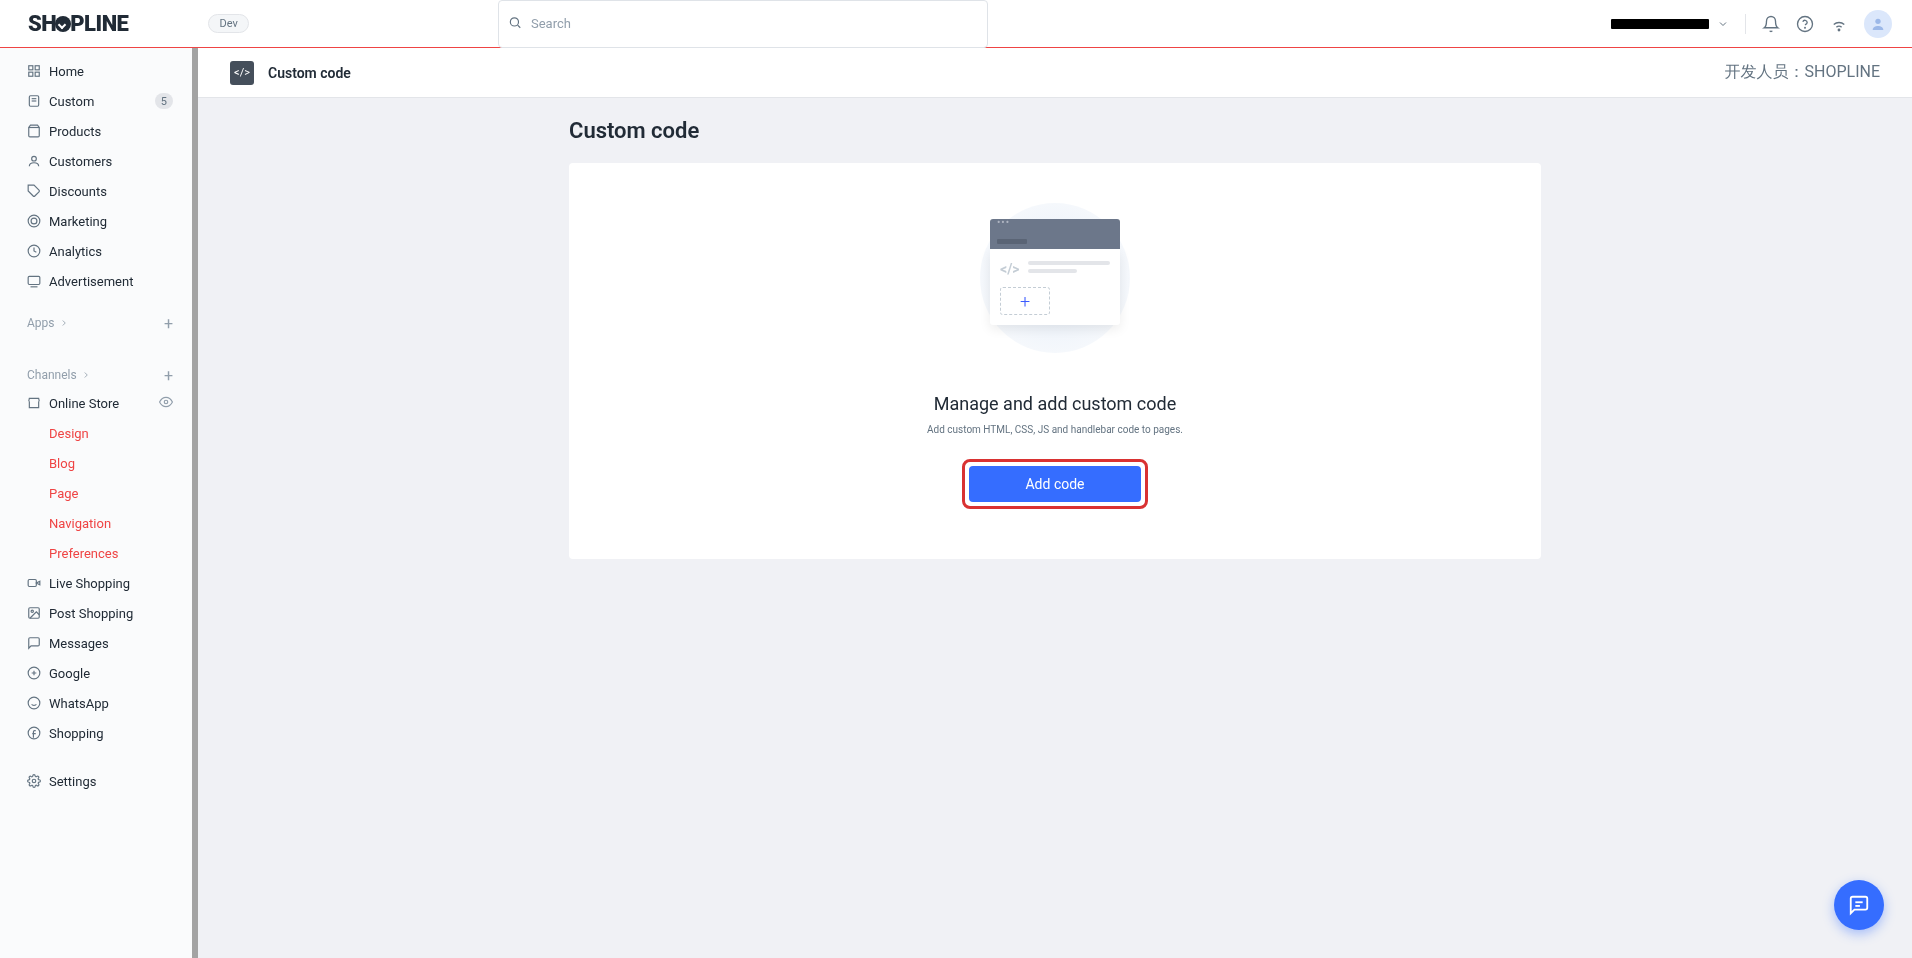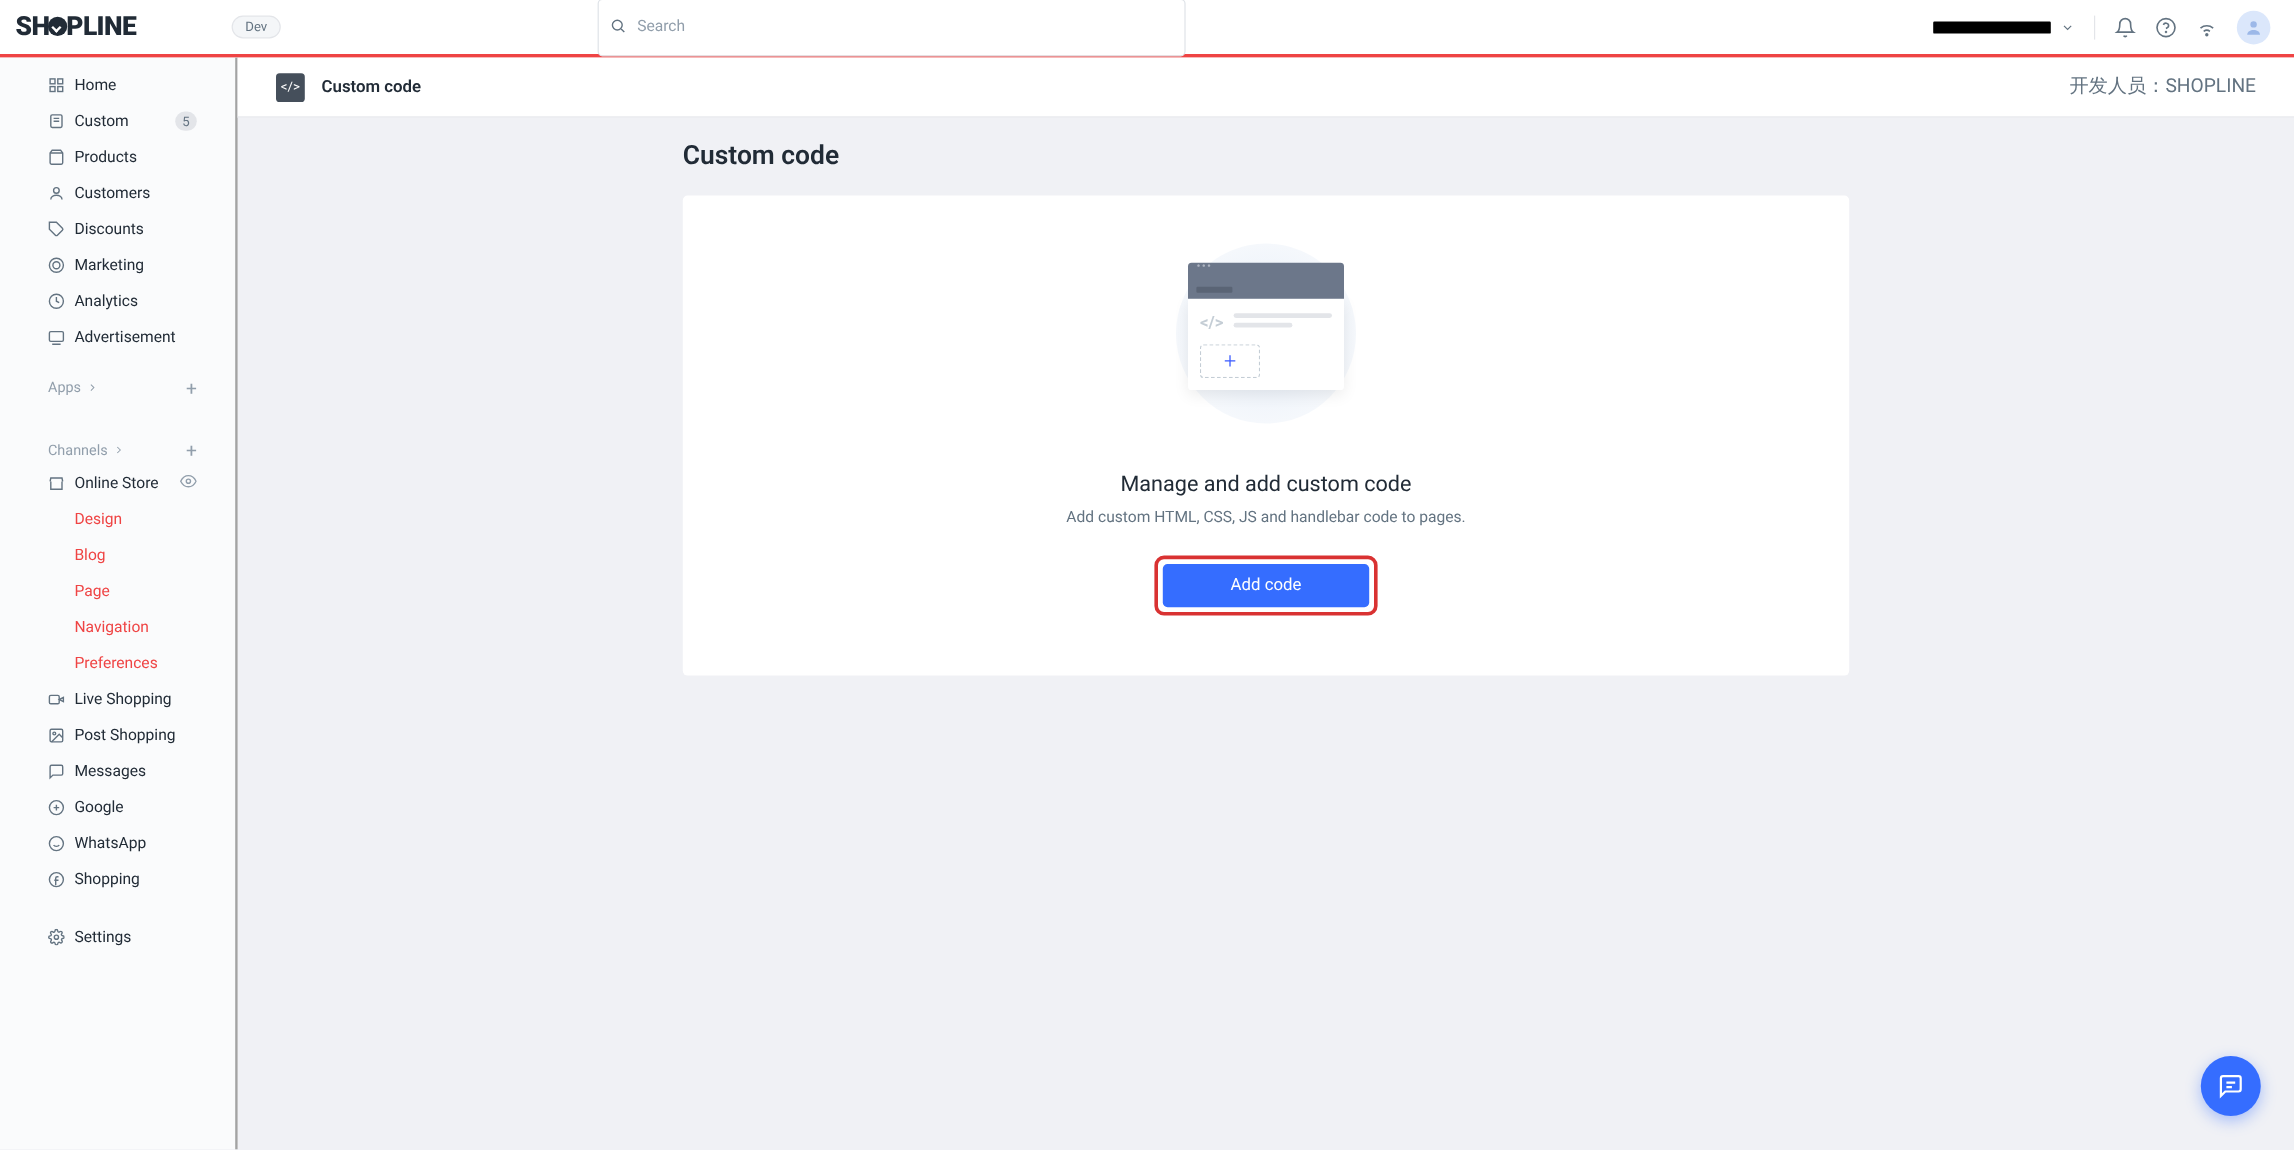--- a/index.html
+++ b/index.html
@@ -1,35 +1,35 @@
 <!DOCTYPE html>
 <html><head>
   <meta charset="utf-8">
   <style>
     * { margin: 0; padding: 0; box-sizing: border-box; font-family: -apple-system, BlinkMacSystemFont, "Segoe UI", Roboto, sans-serif; }
     body { background: #f0f1f5; color: #212b36; overflow: hidden; width: 1912px; height: 958px; position: relative; }
 
     
-    .header { height: 48px; background: #fff; border-bottom: 3px solid #ef4444; display: flex; align-items: center; padding: 0 13px; position: relative; }
+    .header { height: 48px; background: #fff; border-bottom: 1px solid #ef4444; display: flex; align-items: center; padding: 0 28px; position: relative; }
     .logo { font-size: 22px; font-weight: 900; letter-spacing: -0.5px; color: #212b36; }
     .logo span.o { display: inline-block; width: 16px; height: 16px; background: #212b36; border-radius: 50%; vertical-align: -1px; margin: 0 -1px; position: relative; }
     .logo span.o::after { content: ''; position: absolute; left: 4px; top: 6px; width: 4px; height: 4px; border-left: 2px solid #fff; border-bottom: 2px solid #fff; transform: rotate(-45deg); }
     .dev-pill { margin-left: 80px; font-size: 11px; color: #637381; background: #f4f6f8; border: 1px solid #e3e5e9; padding: 2px 10px; border-radius: 12px; }
     .search-wrap { position: absolute; left: 498px; width: 490px; }
     .search-wrap input { width: 100%; height: 48px; border: 1px solid #dfe3e8; border-radius: 4px; padding: 0 12px 0 32px; font-size: 13px; color: #212b36; }
     .search-wrap input::placeholder { color: #919eab; }
     .search-wrap .search-icon { position: absolute; left: 10px; top: 50%; transform: translateY(-50%); color: #637381; }
     .header-right { position: absolute; right: 20px; display: flex; align-items: center; gap: 16px; }
     .store-name { font-size: 13px; font-weight: 600; background: #000; height: 10px; width: 98px; border-radius: 1px; }
     .header-icon { color: #637381; cursor: pointer; display: flex; align-items: center; }
     .divider { width: 1px; height: 20px; background: #e3e5e9; }
     .avatar { width: 28px; height: 28px; background: #dbe7fb; border-radius: 50%; display: flex; align-items: center; justify-content: center; }
 
     
-    .sidebar { position: absolute; left: 0; top: 48px; bottom: 0; width: 198px; background: #fafbfc; border-right: 2px solid #a3a3a3; padding: 8px 16px; overflow-y: auto; }
+    .sidebar { position: absolute; left: 0; top: 48px; bottom: 0; width: 198px; background: #fafbfc; border-right: 6px solid #a3a3a3; padding: 8px 3px; overflow-y: auto; }
     .nav-item { display: flex; align-items: center; height: 30px; padding: 0 16px 0 24px; font-size: 13px; color: #212b36; cursor: pointer; position: relative; }
     .nav-item .icon-slot { width: 22px; display: flex; align-items: center; color: #637381; }
     .nav-item .label { flex: 1; }
     .nav-item .badge { background: #e3e5e9; color: #637381; font-size: 11px; border-radius: 10px; min-width: 18px; height: 16px; display: flex; align-items: center; justify-content: center; padding: 0 6px; }
     .nav-item .eye { color: #919eab; }
     .section-title { display: flex; align-items: center; justify-content: space-between; padding: 0 16px 0 24px; height: 26px; font-size: 12px; color: #919eab; margin-top: 14px; cursor: pointer; }
     .section-title .chev { margin-left: 4px; }
     .section-title .plus { color: #919eab; font-size: 16px; cursor: pointer; }
     .sub-item { display: flex; align-items: center; height: 30px; padding-left: 46px; font-size: 13px; color: #ef4444; cursor: pointer; }
 
@@ -52,21 +52,21 @@
     .illu-top::before { content: '•••'; position: absolute; left: 7px; top: -2px; color: #aeb4c1; font-size: 10px; letter-spacing: 1px; }
     .illu-top::after { content:''; position:absolute; left:7px; bottom:5px; width:30px; height:5px; background:#5a6475; border-radius:1px; }
     .illu-body { background: #fff; padding: 12px 10px 10px; box-shadow: 0 4px 12px rgba(0,0,0,0.08); border-radius: 0 0 3px 3px; }
     .illu-row1 { display: flex; align-items: center; gap: 8px; margin-bottom: 10px; }
     .illu-code { color: #c4cdd5; font-size: 14px; font-weight: 700; }
     .illu-lines { flex:1; }
     .illu-line { height: 4px; background: #e3e5e9; border-radius: 2px; margin-bottom: 4px; }
     .illu-plus { width: 50px; height: 28px; border: 1px dashed #c4cdd5; border-radius: 3px; display: flex; align-items: center; justify-content: center; color: #3b5bff; font-size: 18px; font-weight: 300; }
 
     .card h2 { font-size: 18px; font-weight: 400; margin-bottom: 10px; }
-    .card p { font-size: 13px; color: #637381; margin-bottom: 24px; }
+    .card p { font-size: 10px; color: #637381; margin-bottom: 24px; }
     .highlight-box { display: inline-block; border: 3px solid #d93232; border-radius: 8px; padding: 4px; }
     .add-btn { background: #356dff; color: #fff; border: none; height: 36px; padding: 0 56px; border-radius: 4px; font-size: 14px; font-weight: 400; cursor: pointer; }
 
     
     .fab { position: absolute; right: 28px; bottom: 28px; width: 50px; height: 50px; background: #356dff; border-radius: 50%; display: flex; align-items: center; justify-content: center; color: #fff; cursor: pointer; box-shadow: 0 4px 12px rgba(53,109,255,0.4); }
   </style>
 </head>
 <body>
 
 <div class="header">

